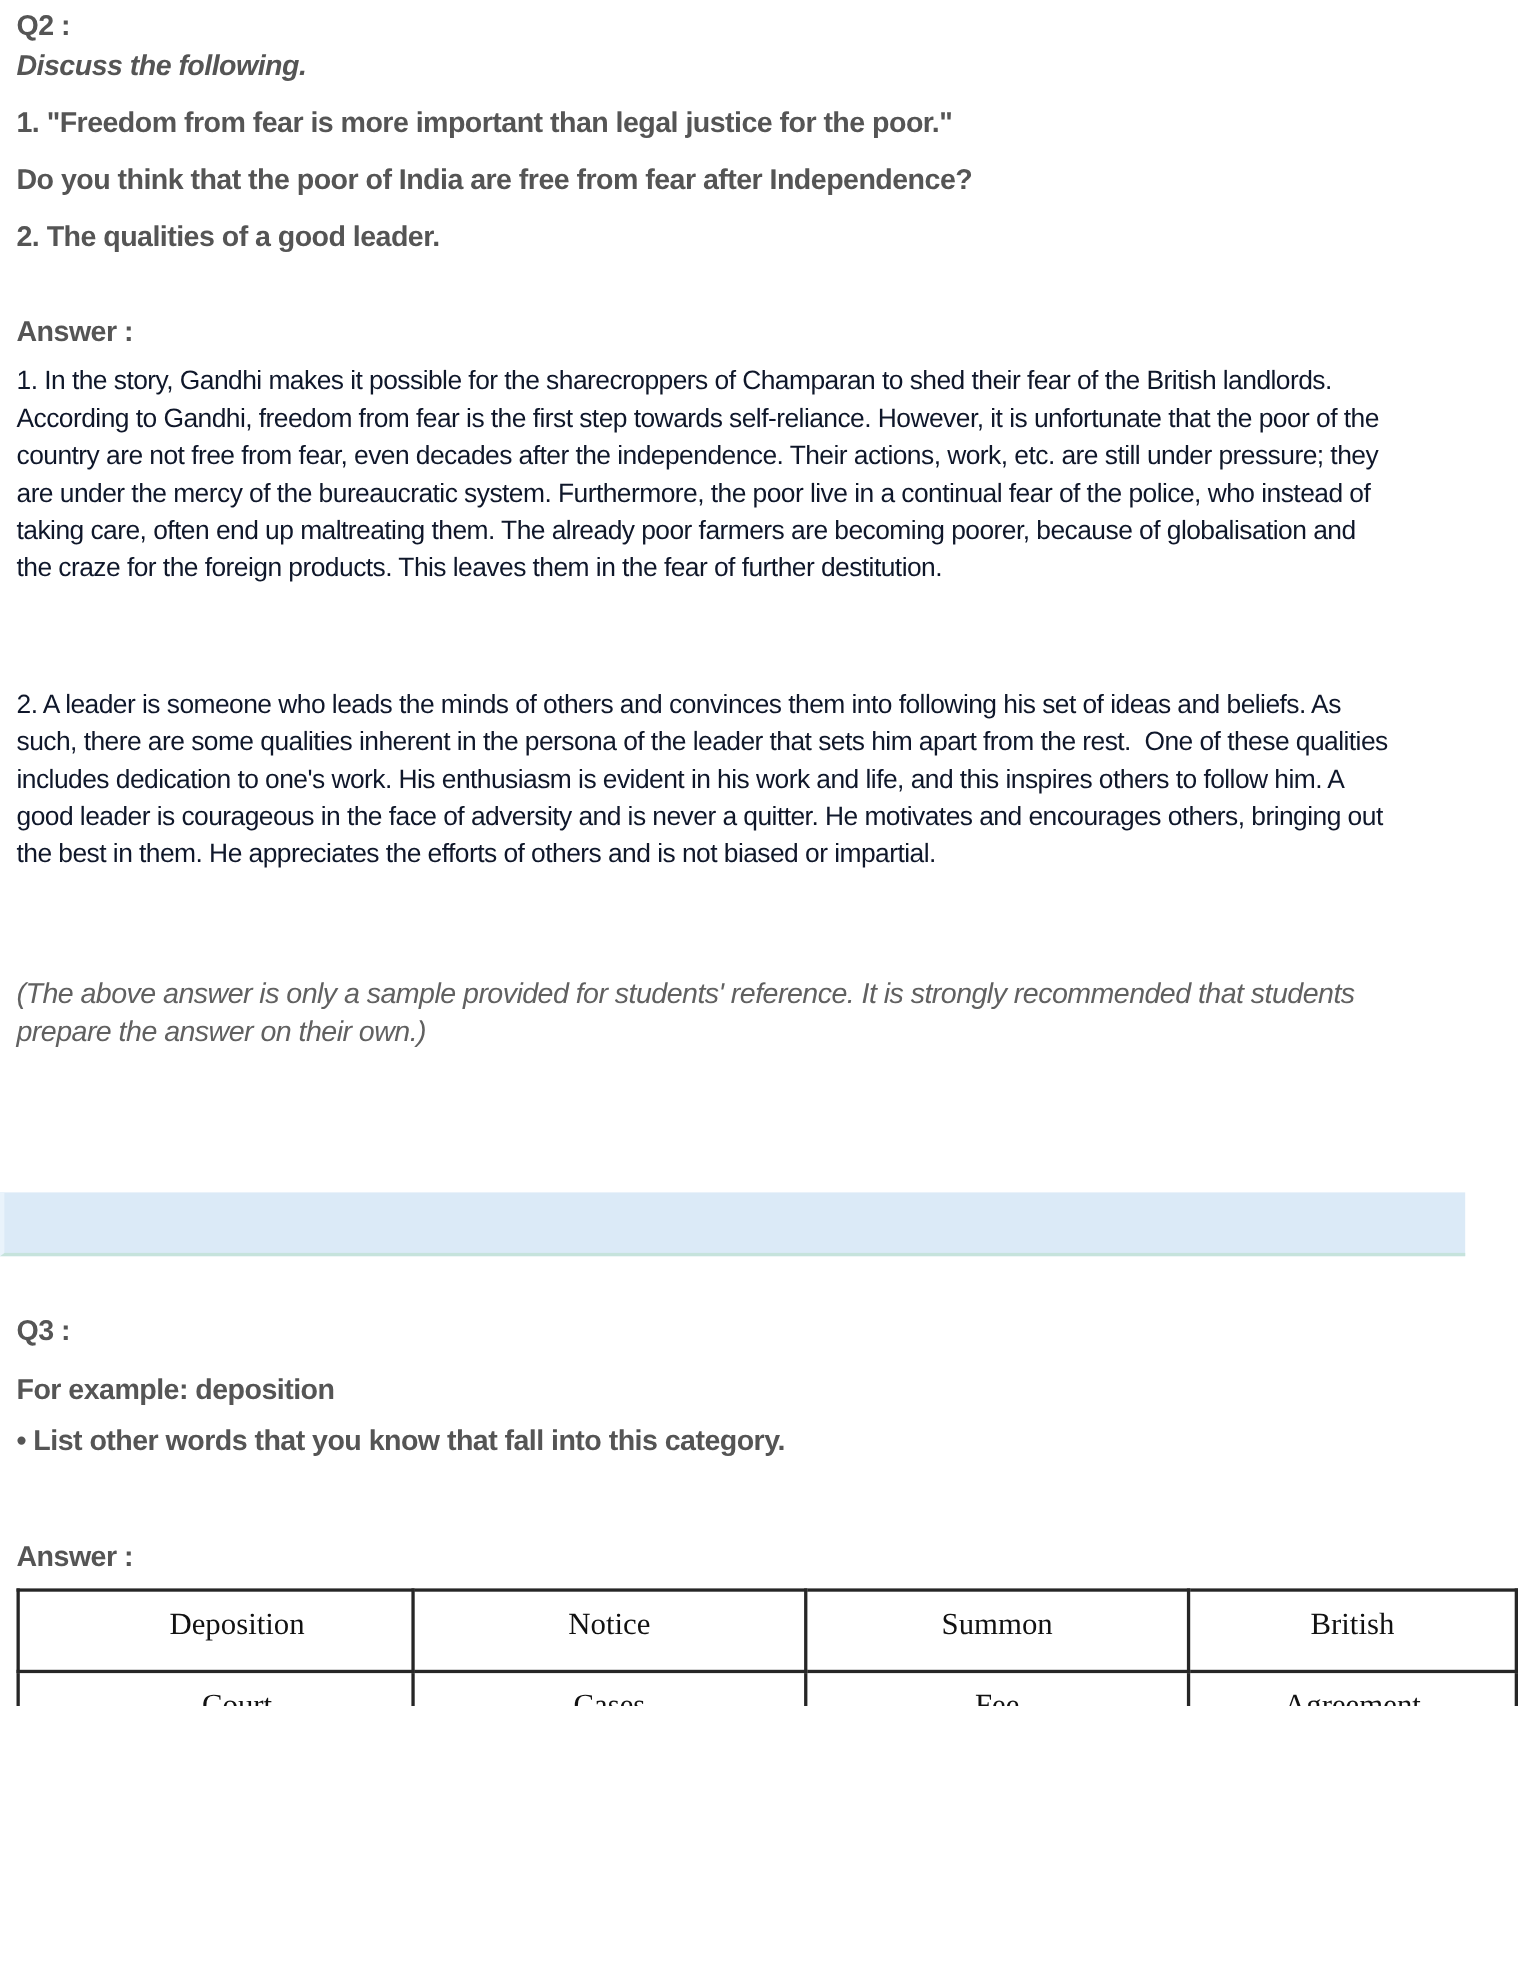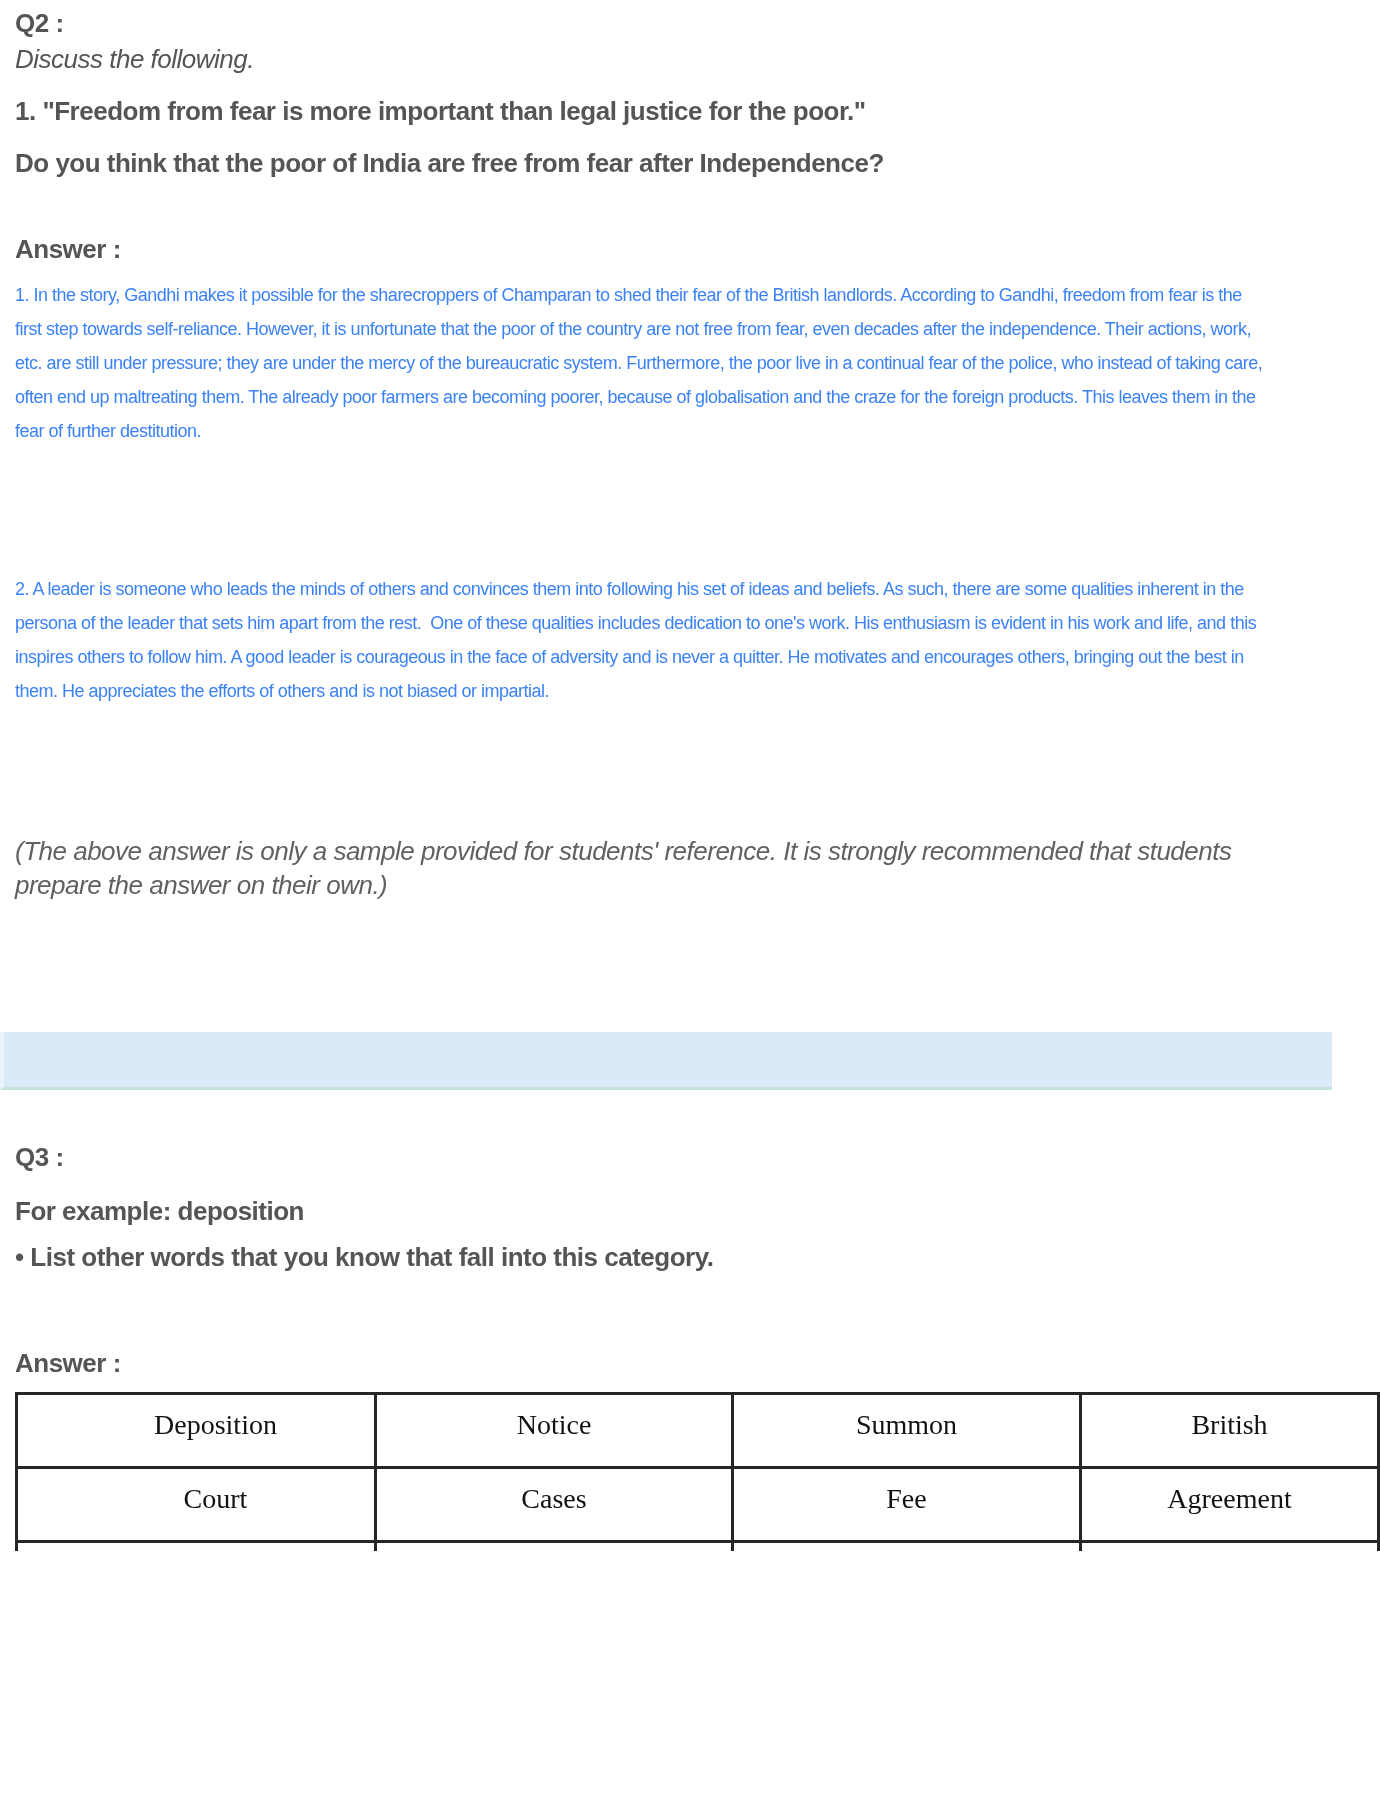--- a/index.html
+++ b/index.html
@@ -23,21 +23,21 @@
     font-size: 26px;
     line-height: 34px;
     font-weight: bold;
     color: #555555;
     letter-spacing: -0.5px;
   }
   .subtitle {
     margin: 2px 0 0 0;
     font-size: 26px;
     line-height: 34px;
-    font-weight: normal;
+    font-weight: bold;
     font-style: italic;
     color: #555555;
     letter-spacing: -0.5px;
   }
   .qline {
     margin: 18px 0 0 0;
     font-size: 26px;
     line-height: 34px;
     font-weight: bold;
     color: #555555;
@@ -47,23 +47,23 @@
   .answer-label {
     margin: 52px 0 0 0;
     font-size: 26px;
     line-height: 34px;
     font-weight: bold;
     color: #555555;
     letter-spacing: -0.5px;
   }
   .para {
     margin: 22px 0 0 0;
-    font-size: 18px;
+    font-size: 24px;
     line-height: 34px;
-    color: #3b82f6;
+    color: #0f172a;
     letter-spacing: -0.5px;
     width: 1255px;
     white-space: pre-wrap;
   }
   .para.first { margin-top: 12px; min-height: 272px; }
   .para.second { min-height: 238px; }
   .note {
     margin: 24px 0 0 0;
     font-size: 26px;
     line-height: 34px;
@@ -111,20 +111,21 @@
 <body>
 
 <div class="page">
 
   <section>
     <h2 class="qlabel">Q2 :</h2>
     <p class="subtitle">Discuss the following.</p>
 
     <p class="qline">1. "Freedom from fear is more important than legal justice for the poor."</p>
     <p class="qline">Do you think that the poor of India are free from fear after Independence?</p>
+    <p class="qline">2. The qualities of a good leader.</p>
 
     <p class="answer-label">Answer :</p>
 
     <p class="para first">1. In the story, Gandhi makes it possible for the sharecroppers of Champaran to shed their fear of the British landlords. According to Gandhi, freedom from fear is the first step towards self-reliance. However, it is unfortunate that the poor of the country are not free from fear, even decades after the independence. Their actions, work, etc. are still under pressure; they are under the mercy of the bureaucratic system. Furthermore, the poor live in a continual fear of the police, who instead of taking care, often end up maltreating them. The already poor farmers are becoming poorer, because of globalisation and the craze for the foreign products. This leaves them in the fear of further destitution.</p>
     <p class="para second">2. A leader is someone who leads the minds of others and convinces them into following his set of ideas and beliefs. As such, there are some qualities inherent in the persona of the leader that sets him apart from the rest.  One of these qualities includes dedication to one's work. His enthusiasm is evident in his work and life, and this inspires others to follow him. A good leader is courageous in the face of adversity and is never a quitter. He motivates and encourages others, bringing out the best in them. He appreciates the efforts of others and is not biased or impartial.</p>
 
     <p class="note">(The above answer is only a sample provided for students' reference. It is strongly recommended that students prepare the answer on their own.)</p>
   </section>
 
   <div class="divider-band"></div>

